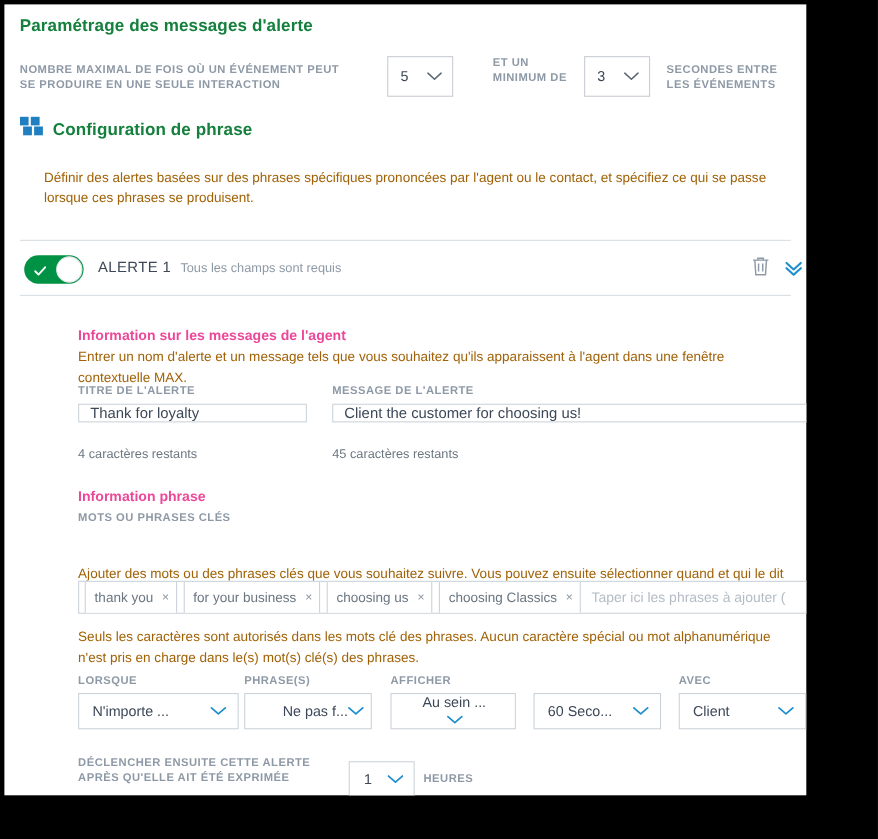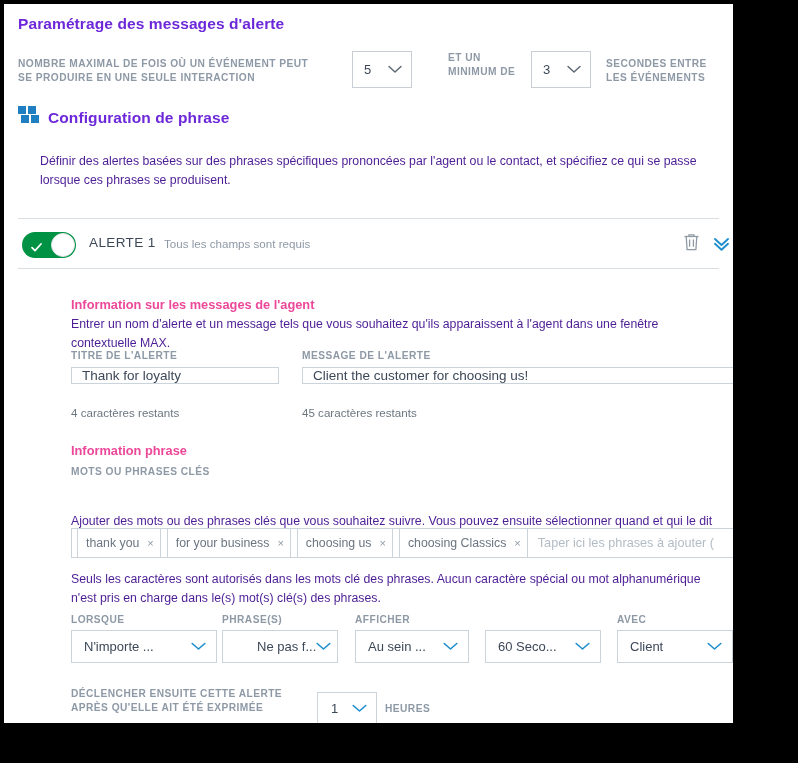--- a/index.html
+++ b/index.html
@@ -16,34 +16,34 @@
     left: 4px; top: 4px;
     width: 729px; height: 719px;
     background: #ffffff;
     overflow: hidden;
   }
 
   
   .h1 {
     font-size: 15.5px;
     font-weight: bold;
-    color: #6d28d9;
+    color: #15803d;
     letter-spacing: .1px;
   }
   .caps-label {
     font-size: 10.2px;
     font-weight: bold;
     color: #8e99a6;
     letter-spacing: .45px;
     text-transform: uppercase;
     line-height: 14px;
   }
   .body-txt {
     font-size: 12.3px;
-    color: #4c1d95;
+    color: #a16207;
     line-height: 19px;
   }
   .sub-h {
     font-size: 12.8px;
     font-weight: bold;
     color: #ec4899;
   }
 
   
   .page-title {
@@ -211,21 +211,21 @@
     border: 1px solid #ccd4db;
     background: #fff;
     display: flex; align-items: center; justify-content: space-between;
     padding: 0 10px 0 12px;
     font-size: 13px;
     color: #3c4858;
     white-space: nowrap;
   }
   .sm-1 { left: 67px;  width: 146px; }
   .sm-2 { left: 218px; width: 116px; padding-left: 34px; }
-  .sm-3 { left: 351px; width: 114px; }
+  .sm-3 { left: 351px; width: 114px; flex-direction: column; }
   .sm-4 { left: 481px; width: 116px; }
   .sm-5 { left: 613px; width: 116px; }
 
   
   .retrig-lab { position: absolute; left: 67px; top: 683px; width: 240px; }
   .sel-hours {
     position: absolute; left: 313px; top: 688px;
     width: 60px; height: 32px;
     border: 1px solid #ccd4db;
     background: #fff;

